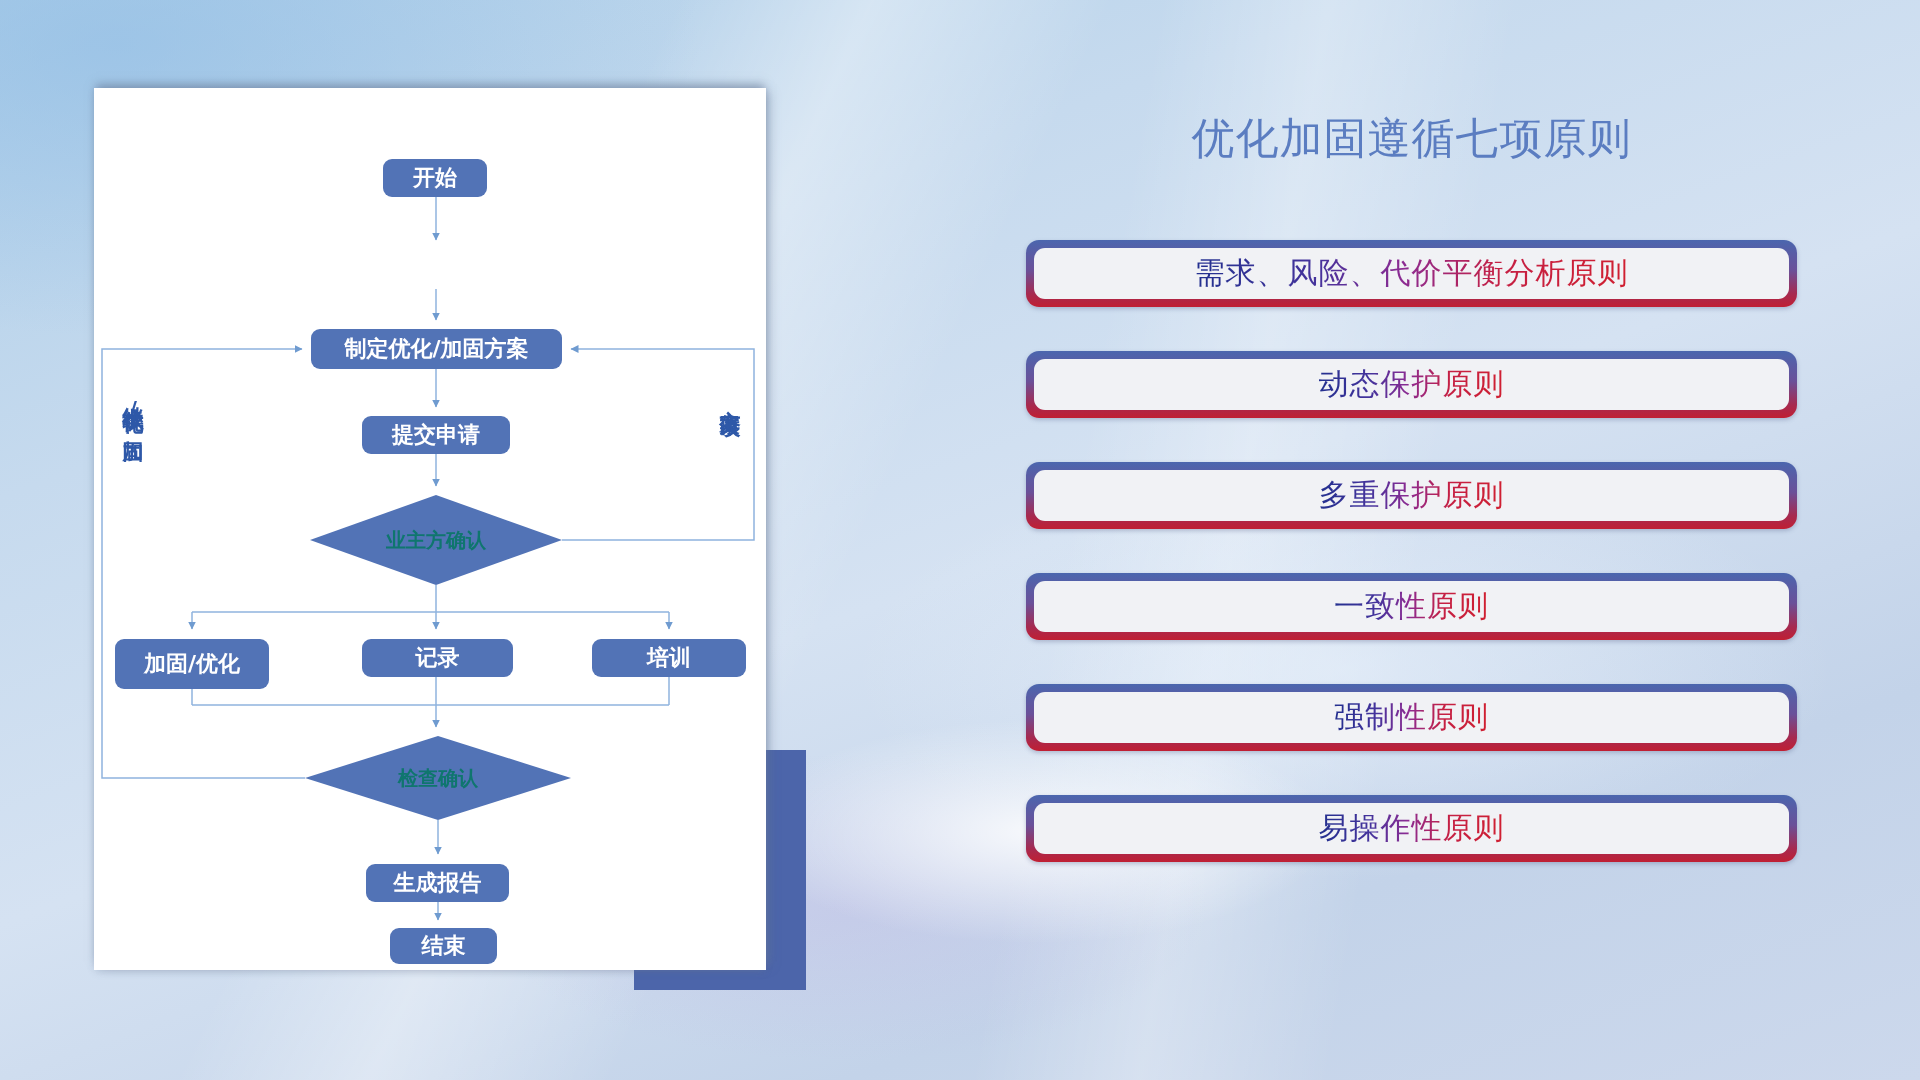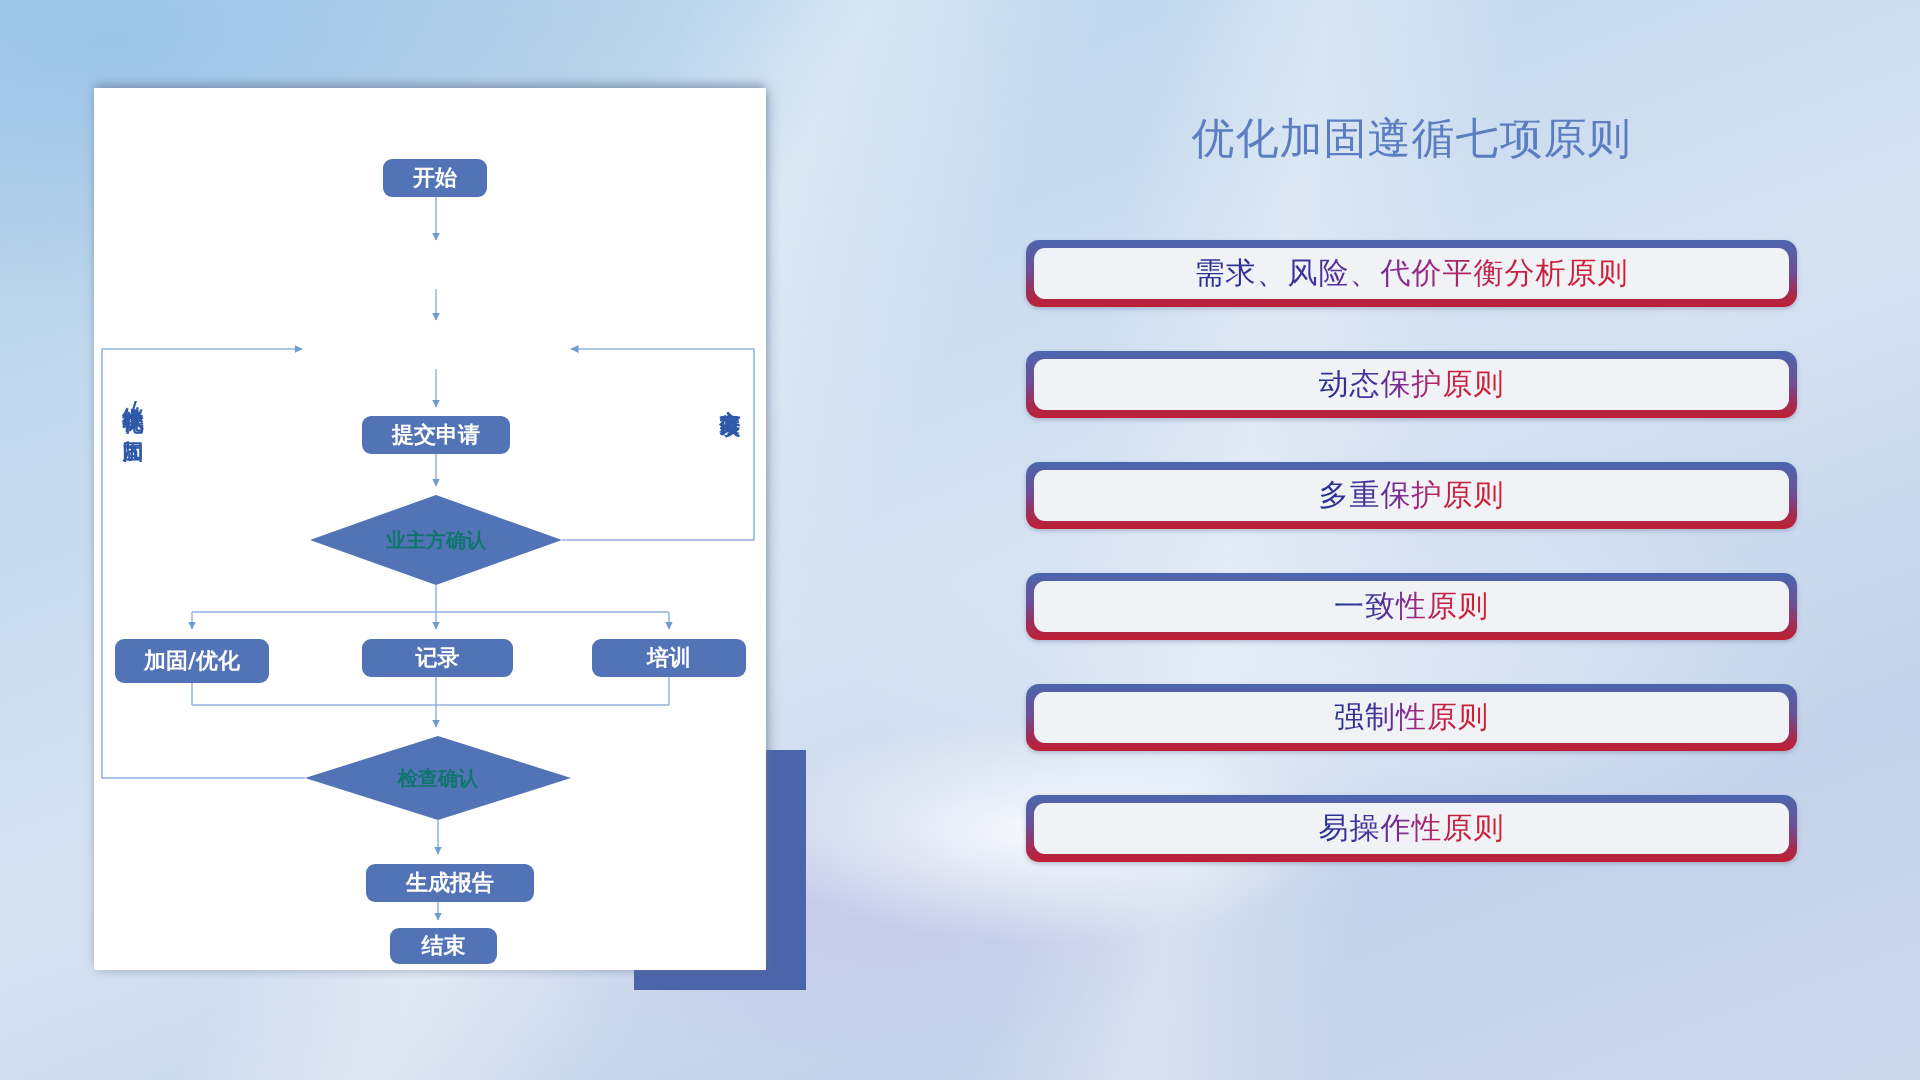--- a/index.html
+++ b/index.html
@@ -96,34 +96,35 @@
       <polyline points="468,452 660,452 660,261 477,261" marker-end="url(#arr)"></polyline>
     </g>
 
     <polygon points="342,407 468,452 342,497 216,452" fill="#5273b6"></polygon>
     <polygon points="344,648 477,690 344,732 211,690" fill="#5273b6"></polygon>
   </svg>
 
   <div class="fnode" style="left:289px;top:71px;width:104px;height:38px;">开始</div>
 
 
+  <div class="fnode" style="left:217px;top:241px;width:251px;height:40px;">制定优化/加固方案</div>
 
   <div class="fnode" style="left:268px;top:328px;width:148px;height:38px;">提交申请</div>
 
   <div class="dlabel" style="left:242px;top:437px;width:200px;height:30px;">业主方确认</div>
 
-  <div class="fnode" style="left:21px;top:551px;width:154px;height:44px;">加固/优化</div>
+  <div class="fnode" style="left:21px;top:551px;width:154px;height:50px;">加固/优化</div>
 
   <div class="fnode" style="left:268px;top:551px;width:151px;height:38px;">记录</div>
 
   <div class="fnode" style="left:498px;top:551px;width:154px;height:38px;">培训</div>
 
   <div class="dlabel" style="left:244px;top:675px;width:200px;height:30px;">检查确认</div>
 
-  <div class="fnode" style="left:272px;top:776px;width:168px;height:38px;">生成报告</div>
+  <div class="fnode" style="left:272px;top:776px;width:143px;height:38px;">生成报告</div>
 
   <div class="fnode" style="left:296px;top:840px;width:107px;height:36px;">结束</div>
 
   <div class="vlabel" style="left:28px;top:302px;">继续优化/加固</div>
 
   <div class="vlabel" style="left:625px;top:305px;">方案修改</div>
 </div>
 
 <div class="ptitle">优化加固遵循七项原则</div>
 

